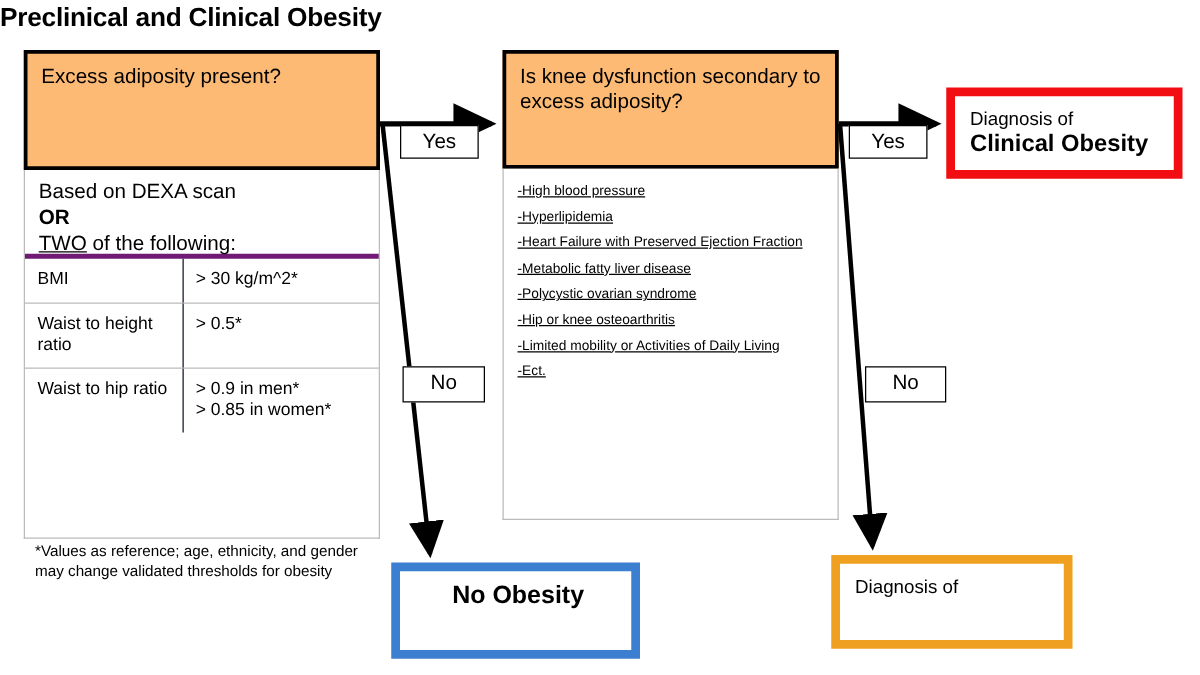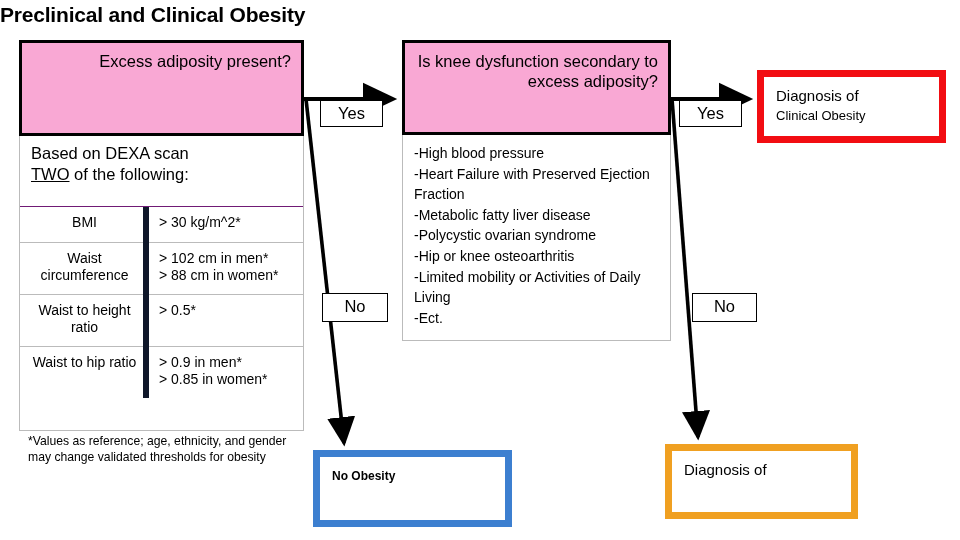--- a/index.html
+++ b/index.html
@@ -28,26 +28,25 @@
     text-align: left;
     font-size: 21px;
     font-weight: bold;
     letter-spacing: -0.2px;
   }
 
   
   .qbox {
     position: absolute;
     border: 3px solid #000000;
-    background: #f9a8d4;
+    background: #fdba74;
     box-sizing: border-box;
     font-size: 16.5px;
     line-height: 20px;
     padding: 8px 10px 6px 11px;
-    text-align: right;
   }
 
   
   #left-question-box {
     left: 19px;
     top: 40px;
     width: 285px;
     height: 96px;
   }
 
@@ -62,39 +61,39 @@
     border-top: none;
     box-sizing: border-box;
     background: #ffffff;
   }
   #criteria-header {
     padding: 7px 0 5px 11px;
     font-size: 16.5px;
     line-height: 21px;
     height: 71px;
     box-sizing: border-box;
-    border-bottom: 1px solid #701a75;
+    border-bottom: 4px solid #701a75;
   }
   #criteria-header .bold { font-weight: bold; }
   #criteria-header .uline { text-decoration: underline; margin-top: 40px; }
 
   table.criteria-table {
     border-collapse: collapse;
     width: 100%;
     table-layout: fixed;
   }
   table.criteria-table td {
     border-bottom: 1px solid #bbbbbb;
     font-size: 14px;
     line-height: 17px;
     vertical-align: top;
     padding: 7px 4px 7px 10px;
     box-sizing: border-box;
   }
-  table.criteria-table td.col-name { width: 126px; border-right: 6px solid #0f172a; text-align: center; }
+  table.criteria-table td.col-name { width: 126px; border-right: 1px solid #0f172a; }
   table.criteria-table tr:last-child td { border-bottom: none; }
   table.criteria-table .r1 td { height: 35px; }
   table.criteria-table .r2 td { height: 52px; }
   table.criteria-table .r3 td { height: 52px; }
   table.criteria-table .r4 td { height: 52px; }
 
   #criteria-footnote {
     position: absolute;
     left: 28px;
     top: 434px;
@@ -110,57 +109,58 @@
     width: 269px;
     height: 95px;
   }
 
   
   #dysfunction-panel {
     position: absolute;
     left: 402px;
     top: 135px;
     width: 269px;
-    height: 206px;
+    height: 281px;
     border: 1px solid #bbbbbb;
     border-top: none;
     box-sizing: border-box;
     background: #ffffff;
     padding: 8px 6px 6px 11px;
-    font-size: 14px;
+    font-size: 11px;
     line-height: 20.6px;
+    text-decoration: underline;
   }
   #dysfunction-panel .li { white-space: normal; }
 
   
   .result-box {
     position: absolute;
     box-sizing: border-box;
     background: #ffffff;
     font-size: 15px;
     line-height: 20px;
     padding: 9px 8px 8px 12px;
   }
-  .result-box .strong { font-weight: normal; font-size: 13px; }
+  .result-box .strong { font-weight: bold; font-size: 19px; }
 
   #clinical-obesity-box {
     left: 757px;
     top: 70px;
     width: 189px;
     height: 73px;
     border: 7px solid #F20D12;
   }
   #no-obesity-box {
     left: 313px;
     top: 450px;
     width: 199px;
     height: 77px;
     border: 7px solid #3C7FD0;
   }
-  #no-obesity-box .strong { font-weight: bold; font-size: 12px; }
+  #no-obesity-box .strong { font-weight: bold; font-size: 20px; text-align: center; }
   #preclinical-obesity-box {
     left: 665px;
     top: 444px;
     width: 193px;
     height: 75px;
     border: 7px solid #F0A021;
   }
 
   
   .edge-label {
@@ -194,37 +194,31 @@
 
   <div id="chart-title">Preclinical and Clinical Obesity</div>
 
   <div class="qbox" id="left-question-box">
     <span>Excess adiposity present?</span>
   </div>
 
   <div id="criteria-panel">
     <div id="criteria-header">
       <div>Based on DEXA scan</div>
+      <div class="bold">OR</div>
       <div><span class="uline">TWO</span><span> of the following:</span></div>
     </div>
 
     <table class="criteria-table">
       <tbody>
           <tr class="r1">
         <td class="col-name">BMI</td>
         <td>
           <div>&gt; 30 kg/m^2*</div>
           <div></div>
-        </td>
-      </tr>
-      <tr class="r2">
-        <td class="col-name">Waist circumference</td>
-        <td>
-          <div>&gt; 102 cm in men*</div>
-          <div>&gt; 88 cm in women*</div>
         </td>
       </tr>
       <tr class="r3">
         <td class="col-name">Waist to height ratio</td>
         <td>
           <div>&gt; 0.5*</div>
           <div></div>
         </td>
       </tr>
       <tr class="r4">
@@ -239,20 +233,21 @@
   </div>
 
   <div id="criteria-footnote">*Values as reference; age, ethnicity, and gender may change validated thresholds for obesity</div>
 
   <div class="qbox" id="middle-question-box">
     <span>Is knee dysfunction secondary to excess adiposity?</span>
   </div>
 
   <div id="dysfunction-panel">
     <div class="li">-High blood pressure</div>
+    <div class="li">-Hyperlipidemia</div>
     <div class="li">-Heart Failure with Preserved Ejection Fraction</div>
     <div class="li">-Metabolic fatty liver disease</div>
     <div class="li">-Polycystic ovarian syndrome</div>
     <div class="li">-Hip or knee osteoarthritis</div>
     <div class="li">-Limited mobility or Activities of Daily Living</div>
     <div class="li">-Ect.</div>
   </div>
 
   <svg id="arrow-layer" viewBox="0 0 960 540" xmlns="http://www.w3.org/2000/svg">
     <defs>

